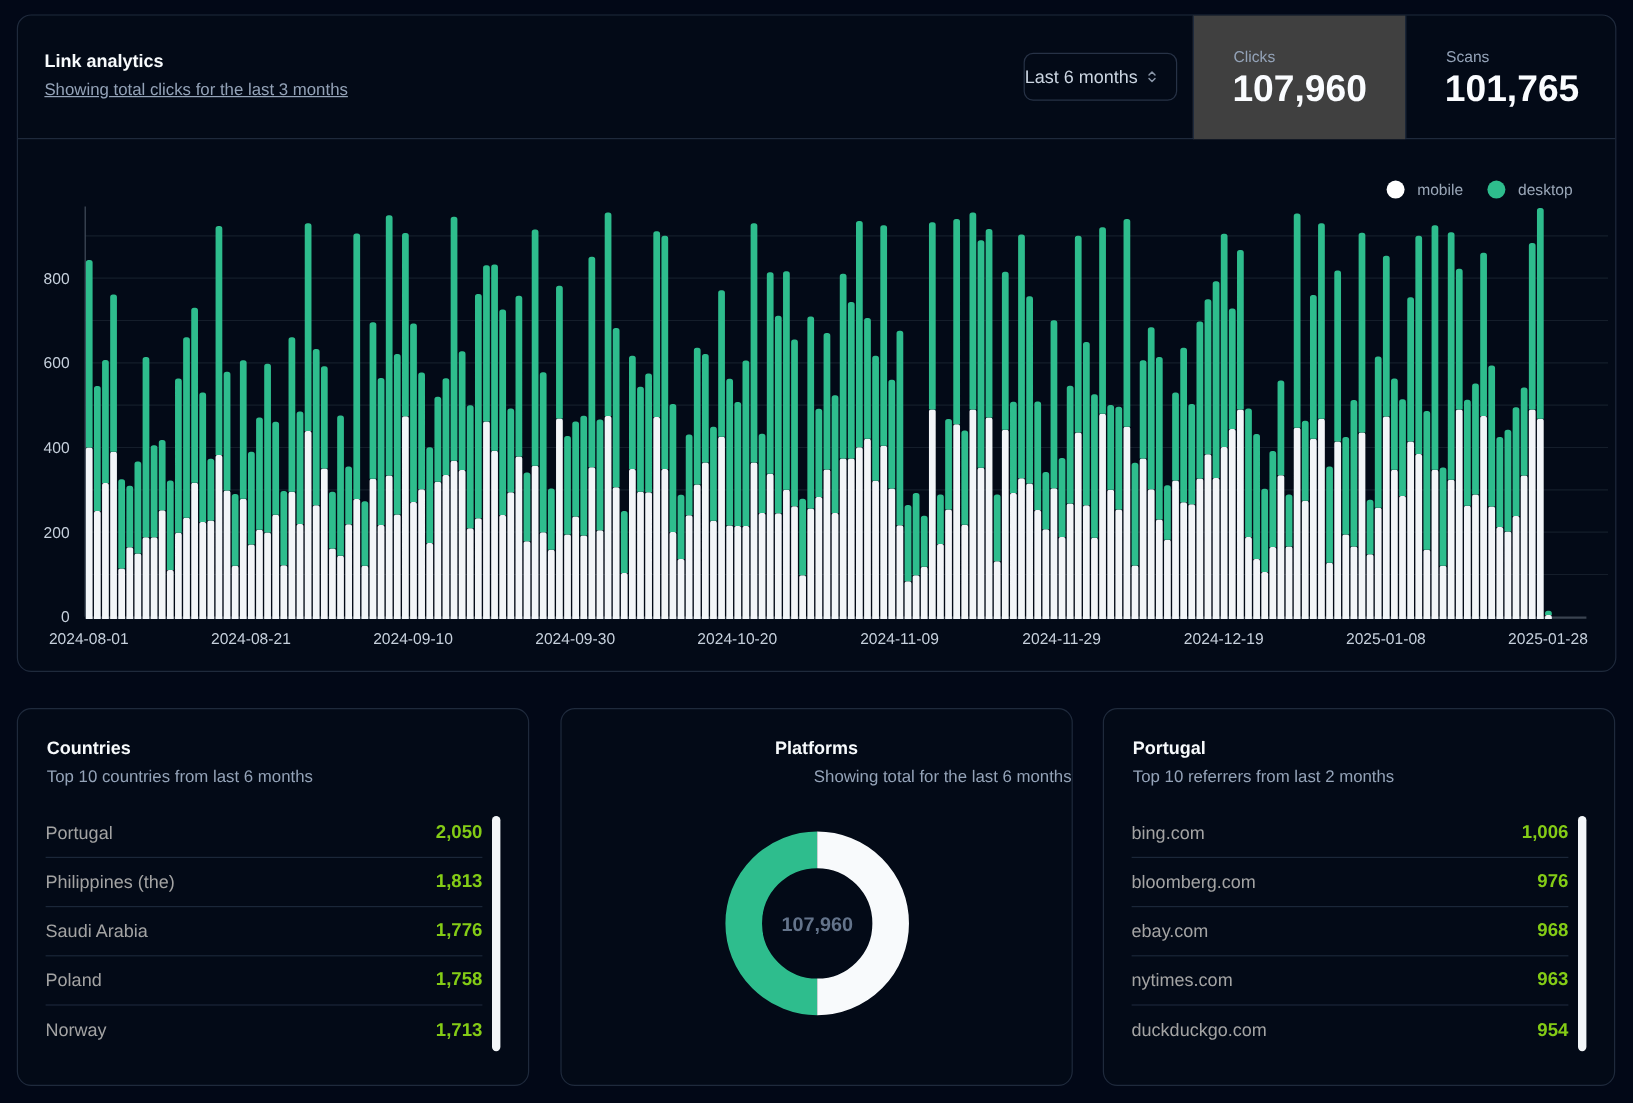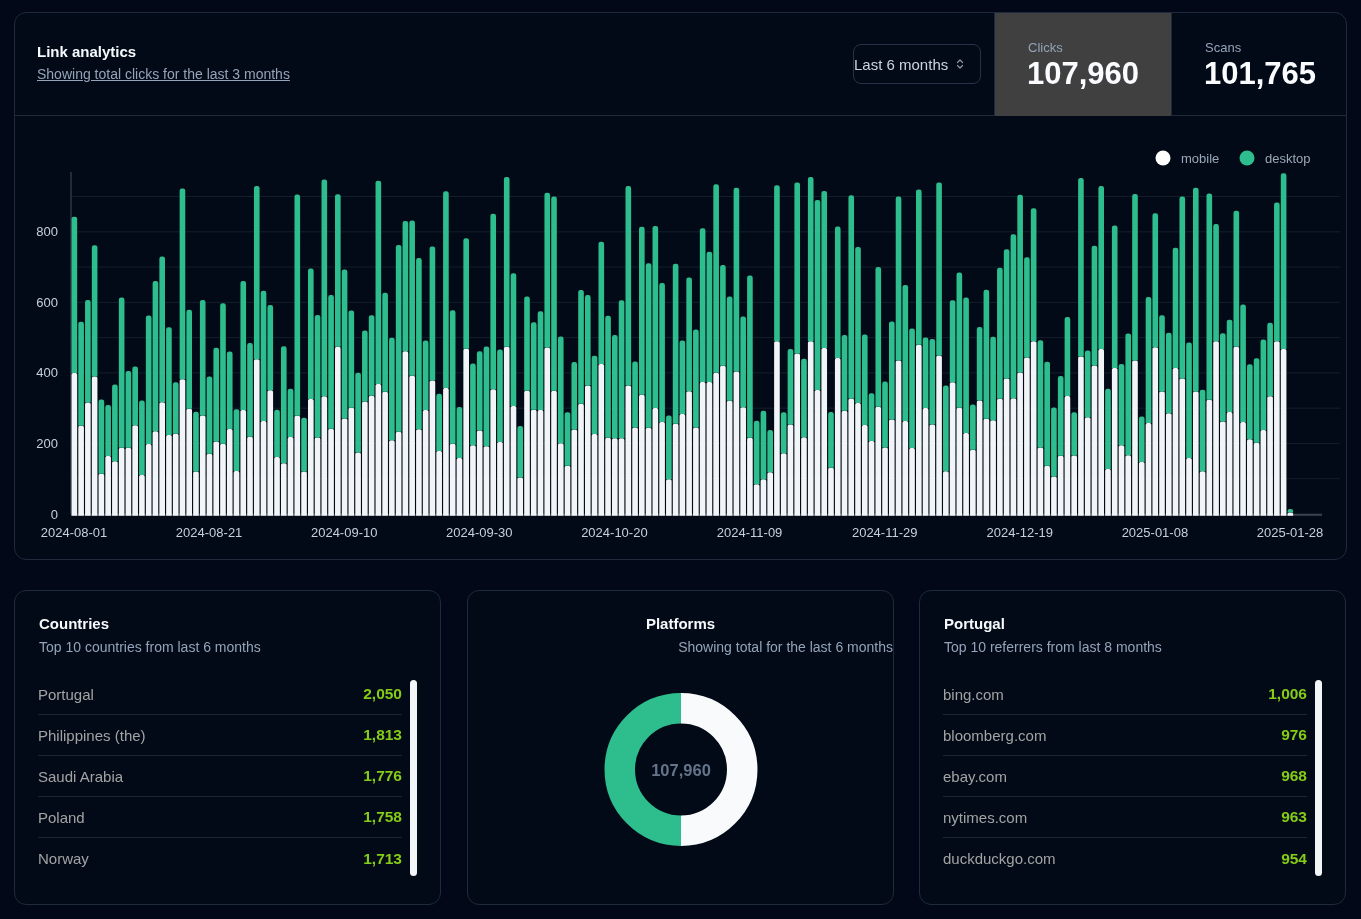--- a/index.html
+++ b/index.html
@@ -111,21 +111,21 @@
   <div style="position:absolute; left:0; top:101px; width:100%;">
       <svg width="160" height="160" viewBox="0 0 160 160" style="display:block;margin:0 auto;">
 <path d="M80 16.25 A61.25 61.25 0 0 0 80 138.75" fill="none" stroke="#2ebd8d" stroke-width="30.5"></path>
 <path d="M80 16.25 A61.25 61.25 0 0 1 80 138.75" fill="none" stroke="#f8fafc" stroke-width="30.5"></path>
 <text x="80" y="84" text-anchor="middle" font-size="16.5" font-weight="700" fill="#64748b" font-family="'Liberation Sans',sans-serif">107,960</text>
 </svg>
     </div>
 </div>
 <div class="card bcard" style="left:919px;">
   <div class="ctitle">Portugal</div>
-  <div class="csub">Top 10 referrers from last 8 months</div>
+  <div class="csub">Top 10 referrers from last 2 months</div>
   <div class="list">
       <div class="row" style="border-bottom:1px solid #1b2739;">
         <span class="rname">bing.com</span>
         <span class="rval">1,006</span>
       </div>
 <div class="row" style="border-bottom:1px solid #1b2739;text-align:right;">
         <span class="rname">bloomberg.com</span>
         <span class="rval">976</span>
       </div>
 <div class="row" style="border-bottom:1px solid #1b2739;justify-content:space-between;">

